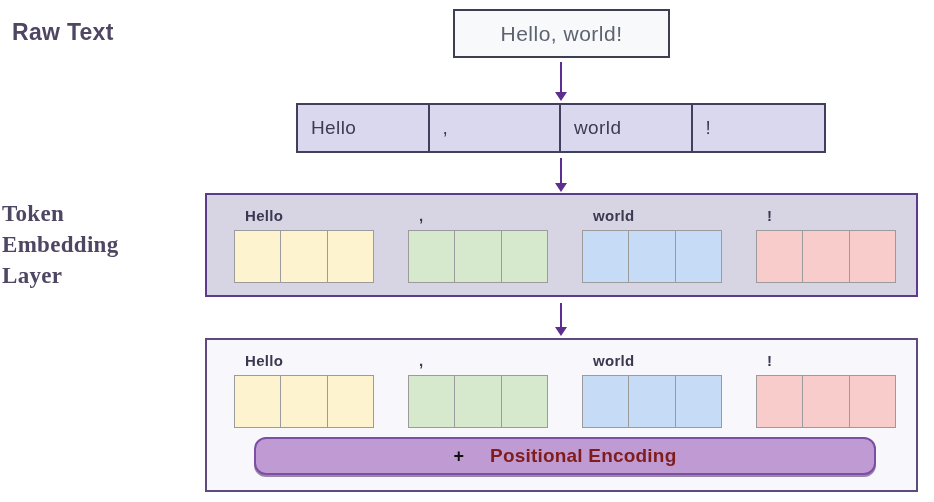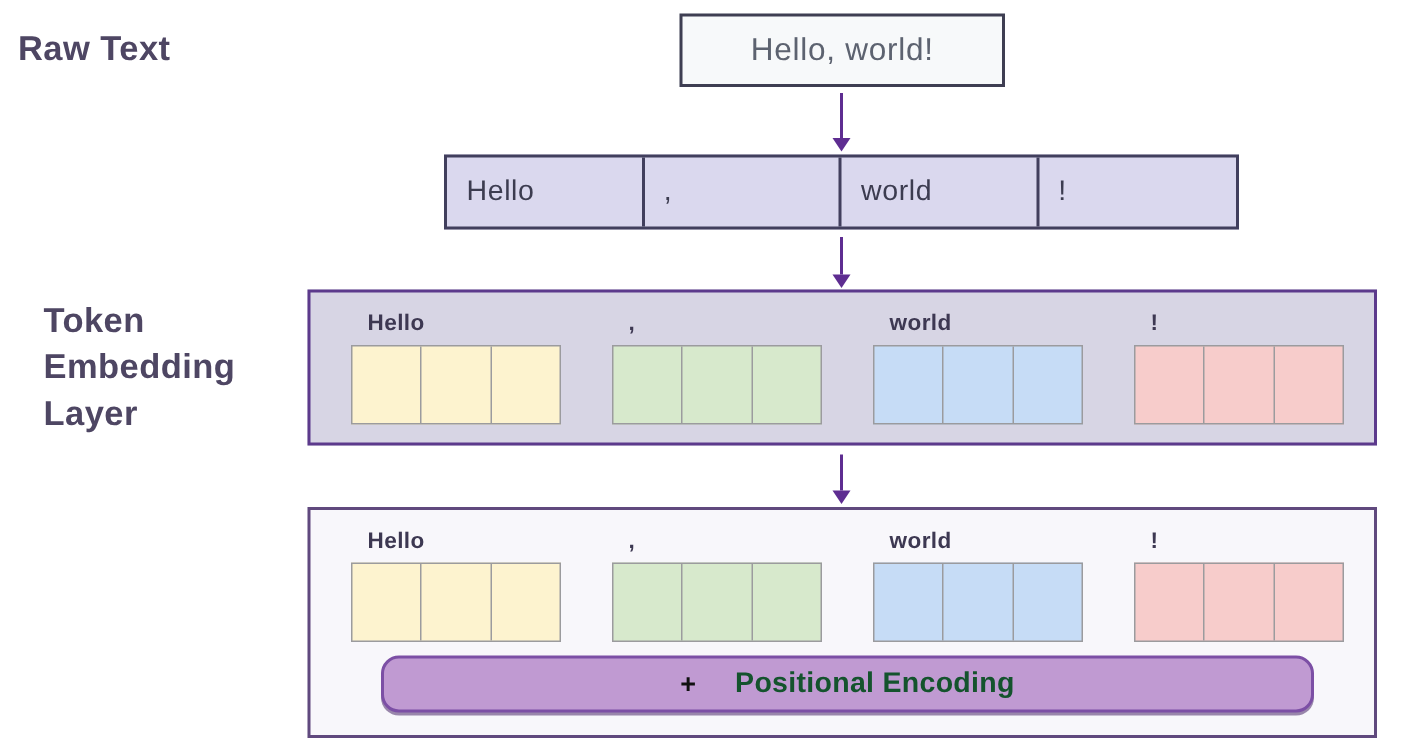--- a/index.html
+++ b/index.html
@@ -61,42 +61,42 @@
   .cell:last-child { border-right:none; }
   .groups-wrap { position:absolute; left:0; top:10px; width:100%; }
   
   .pos-bar {
     position:absolute; left:47px; top:97px; width:622px; height:38px;
     background:#c09ad2; border:2px solid #7c4fa5; border-radius:12px;
     box-shadow:0 2px 0 rgba(74,42,106,0.55);
     display:flex; align-items:center; justify-content:center; gap:26px;
   }
   .pos-plus { color:#101010; font-weight:bold; font-size:18px; }
-  .pos-text { color:#14532d; font-weight:bold; font-size:19px; letter-spacing:0.2px; }
+  .pos-text { color:#7f1d1d; font-weight:bold; font-size:19px; letter-spacing:0.2px; }
 </style>
 </head>
 <body>
 
 <div class="canvas">
 
   <div class="row-label" style="left:12px; top:17px;">Raw Text</div>
   <div class="raw-box">
     <span>Hello, world!</span>
   </div>
   <div class="arrow" style="top:62px; height:30px;"></div>
 
   <div class="token-row">
     <div class="token-cell">Hello</div>
     <div class="token-cell">,</div>
     <div class="token-cell">world</div>
     <div class="token-cell">!</div>
   </div>
   <div class="arrow" style="top:158px; height:25px;"></div>
 
-  <div class="row-label" style="left:29px; top:198px; width:178px;">Token Embedding Layer</div>
+  <div class="row-label" style="left:2px; top:198px; width:178px;font-family:Liberation Serif, serif;">Token Embedding Layer</div>
   <div class="panel panel-top">
     <div class="groups-wrap">
       <div class="tok-group g0">
         <div class="tok-label">Hello</div>
         <div class="tok-cells" style="background: rgb(253, 243, 207);">
           <div class="cell"></div>
             <div class="cell"></div>
             <div class="cell"></div>
         </div>
       </div>

